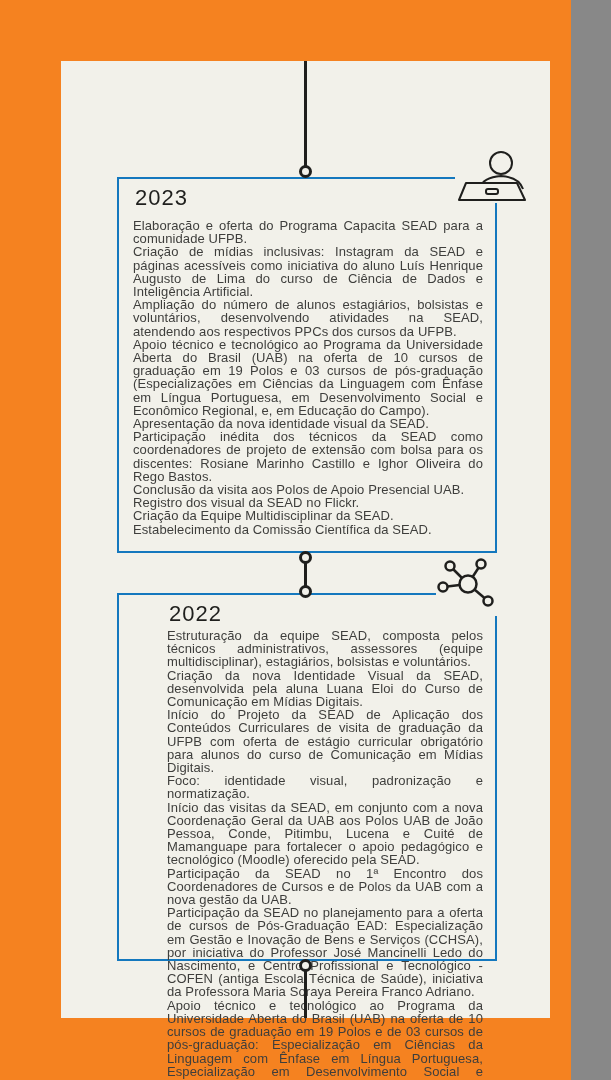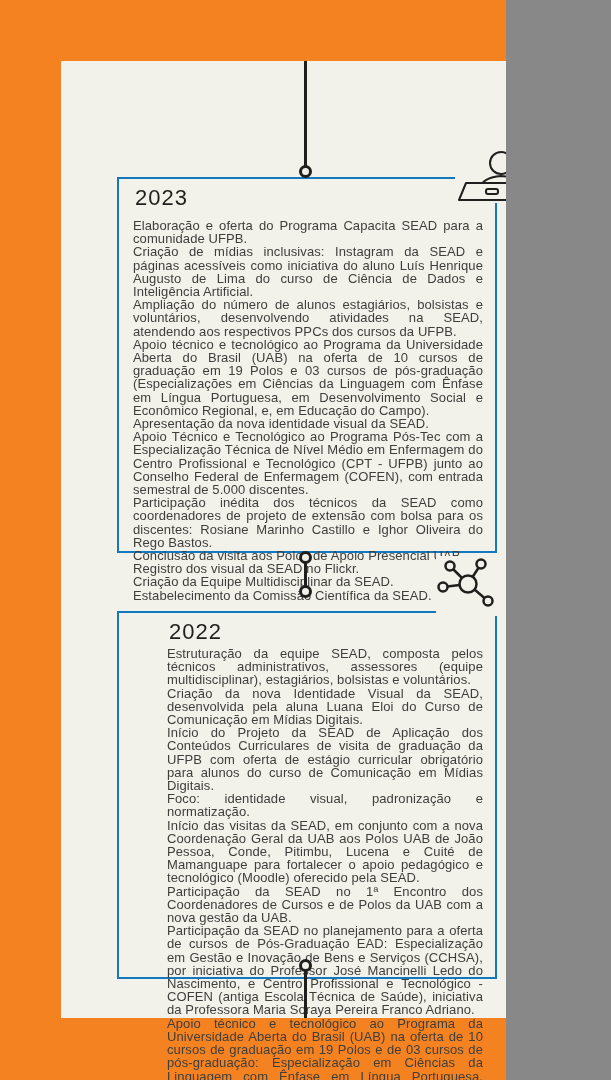--- a/index.html
+++ b/index.html
@@ -10,21 +10,21 @@
     --text:#3e3e3c;
   }
   *{box-sizing:border-box;margin:0;padding:0;}
   html,body{margin:0;padding:0;}
   body{
     font-family:"Liberation Sans",sans-serif;
     background:#888;
   }
   .canvas{
     position:relative;
-    width:506px;height:1080px;
+    width:571px;height:1080px;
     background:var(--orange);
     overflow:hidden;
   }
   .panel{
     position:absolute;
     left:61px;top:61px;
     width:489px;height:957px;
     background:var(--cream);
   }
   
@@ -52,21 +52,21 @@
   
   .year-box{
     position:absolute;
     left:56px;width:380px;
     border:2.5px solid var(--blue);
     background:var(--cream);
     padding:6px 12px 0 14px;
     z-index:1;
   }
   .box-2023{top:116px;height:376px;}
-  .box-2022{top:550px;height:368px;padding-left:48px;}
+  .box-2022{top:532px;height:368px;padding-left:48px;}
   .year-box h2{
     font-size:22px;
     line-height:26px;
     font-weight:500;
     letter-spacing:1px;
     color:var(--ink);
     margin:0 0 8px 2px;
   }
   .box-2022 h2{margin-bottom:2px;}
   .year-box p{
@@ -95,21 +95,20 @@
     <div class="vline line-top"></div>
     <div class="ring ring-top"></div>
 
     <section class="year-box box-2023">
       <h2>2023</h2>
       <p>Elaboração e oferta do Programa Capacita SEAD para a comunidade UFPB.</p>
       <p>Criação de mídias inclusivas: Instagram da SEAD e páginas acessíveis como iniciativa do aluno Luís Henrique Augusto de Lima do curso de Ciência de Dados e Inteligência Artificial.</p>
       <p>Ampliação do número de alunos estagiários, bolsistas e voluntários, desenvolvendo atividades na SEAD, atendendo aos respectivos PPCs dos cursos da UFPB.</p>
       <p>Apoio técnico e tecnológico ao Programa da Universidade Aberta do Brasil (UAB) na oferta de 10 cursos de graduação em 19 Polos e 03 cursos de pós-graduação (Especializações em Ciências da Linguagem com Ênfase em Língua Portuguesa, em Desenvolvimento Social e Econômico Regional, e, em Educação do Campo).</p>
       <p>Apresentação da nova identidade visual da SEAD.</p>
-      <p>Apoio Técnico e Tecnológico ao Programa Pós-Tec com a Especialização Técnica de Nível Médio em Enfermagem do Centro Profissional e Tecnológico (CPT - UFPB) junto ao Conselho Federal de Enfermagem (COFEN), com entrada semestral de 5.000 discentes.</p>
       <p>Participação inédita dos técnicos da SEAD como coordenadores de projeto de extensão com bolsa para os discentes: Rosiane Marinho Castillo e Ighor Oliveira do Rego Bastos.</p>
       <p>Conclusão da visita aos Polos de Apoio Presencial UAB.</p>
       <p>Registro dos visual da SEAD no Flickr.</p>
       <p>Criação da Equipe Multidisciplinar da SEAD.</p>
       <p>Estabelecimento da Comissão Científica da SEAD.</p>
     </section>
 
     <div class="vline line-mid"></div>
     <div class="ring ring-mid1"></div>
     <div class="ring ring-mid2"></div>

